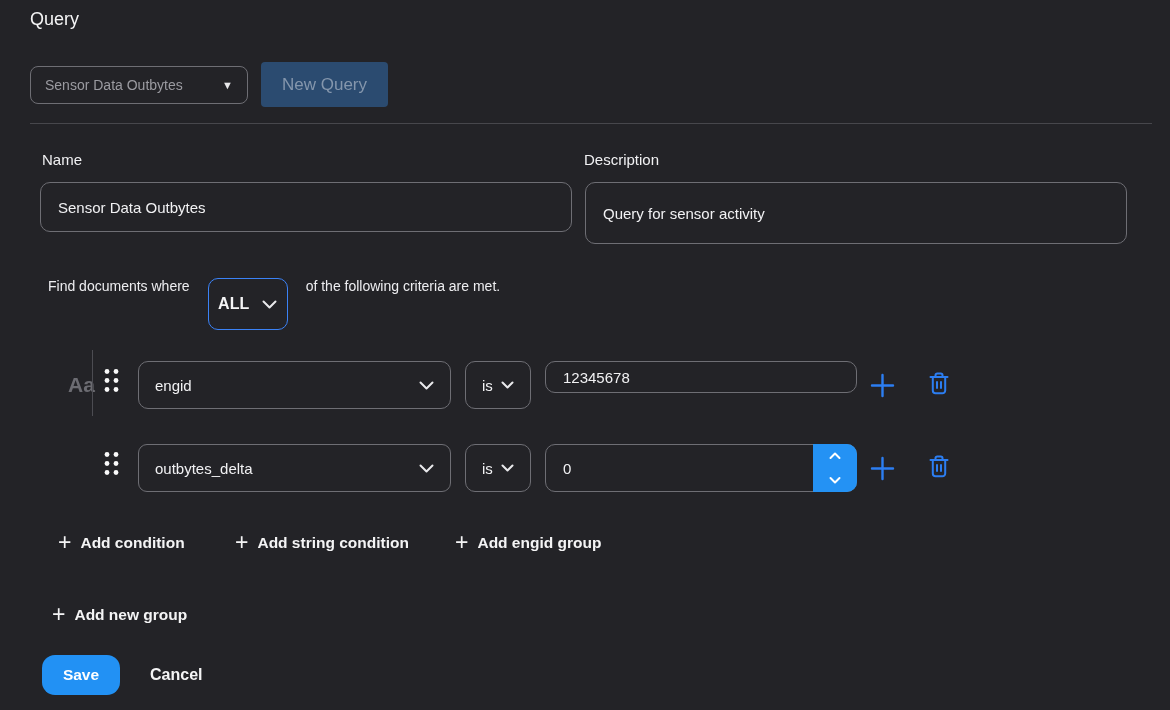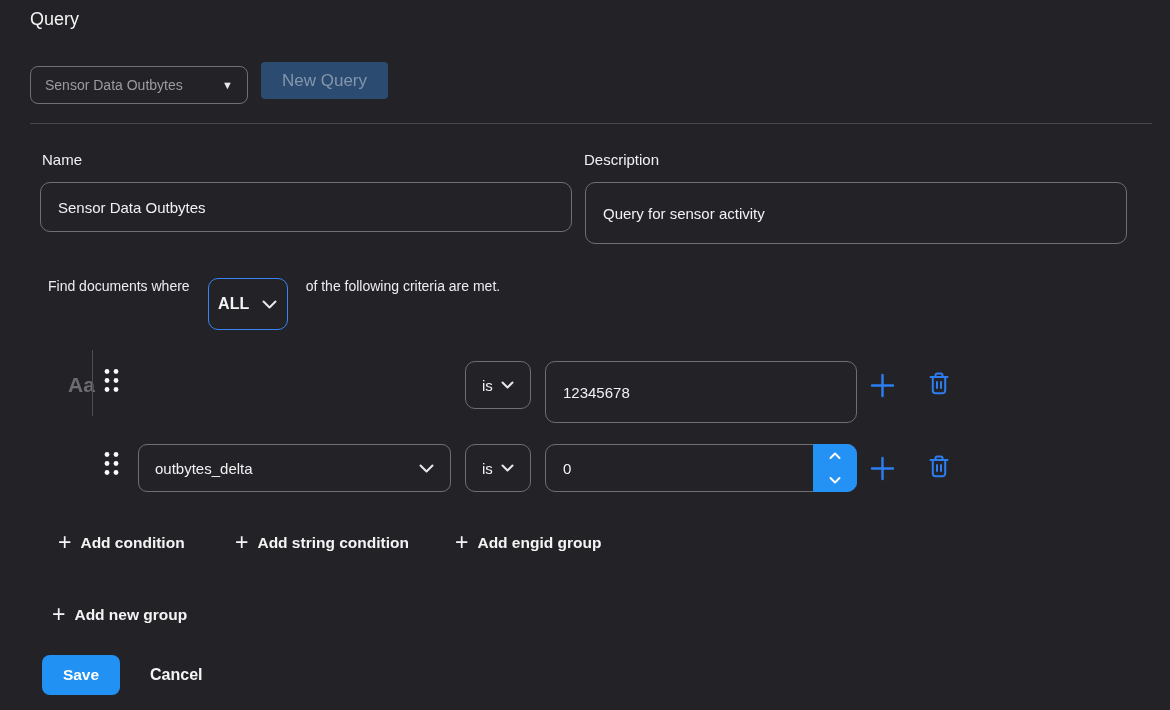--- a/index.html
+++ b/index.html
@@ -15,21 +15,21 @@
   .query-select {
     left: 30px; top: 66px; width: 218px; height: 38px;
     border: 1px solid #6e6e74; border-radius: 8px;
     display: flex; align-items: center; justify-content: space-between;
     padding: 0 14px; cursor: pointer;
   }
   .query-select .sel-text { font-size: 14px; color: #9b9ba1; }
   .query-select .caret { font-size: 11px; color: #e8e8ea; }
 
   .new-query-btn {
-    left: 261px; top: 62px; width: 127px; height: 37px;
+    left: 261px; top: 62px; width: 127px; height: 45px;
     background: #2b4b70; color: #8496ac; border: none; border-radius: 4px;
     font-size: 17px; font-family: inherit; cursor: pointer;
   }
 
   .divider { left: 30px; top: 123px; width: 1122px; height: 1px; background: #47474c; }
 
   .field-label { font-size: 15px; color: #f1f1f3; }
   .lbl-name { left: 42px; top: 151px; }
   .lbl-desc { left: 584px; top: 151px; }
 
@@ -60,21 +60,21 @@
     border: 1px solid #6e6e74; border-radius: 10px;
     display: flex; align-items: center; justify-content: space-between;
     padding: 0 16px; cursor: pointer; background: transparent;
   }
   .row-select .sel-val { font-size: 15px; color: #f1f1f3; }
   .fsel-r1 { left: 138px; top: 361px; width: 313px; height: 48px; }
   .osel-r1 { left: 465px; top: 361px; width: 66px;  height: 48px; }
   .fsel-r2 { left: 138px; top: 444px; width: 313px; height: 48px; border-radius: 9px; }
   .osel-r2 { left: 465px; top: 444px; width: 66px;  height: 48px; }
 
-  .val-r1 { left: 545px; top: 361px; width: 312px; height: 62px; }
+  .val-r1 { left: 545px; top: 361px; width: 312px; height: 32px; }
 
   .num-wrap { left: 545px; top: 444px; width: 312px; height: 48px; }
   .num-wrap .num-input {
     position: absolute; inset: 0; width: 100%; height: 100%;
     background: transparent; border: 1px solid #6e6e74; border-radius: 10px;
     color: #f1f1f3; font-size: 15px; font-family: inherit; padding: 0 56px 0 17px; outline: none;
   }
   .spinner {
     position: absolute; right: 0; top: 0; width: 44px; height: 48px;
     background: #2492f4; border-radius: 0 10px 10px 0;
@@ -92,21 +92,21 @@
   .add-link { display: flex; align-items: center; gap: 9px; cursor: pointer; height: 28px; }
   .add-link .plus-glyph { font-size: 23px; font-weight: 300; color: #f4f4f5; line-height: 1; margin-top: -2px; }
   .add-link .link-label { font-size: 15.5px; font-weight: 600; color: #f4f4f5; }
   .link-cond   { left: 58px;  top: 529px; }
   .link-string { left: 235px; top: 529px; }
   .link-inner  { left: 455px; top: 529px; }
   .link-group  { left: 52px;  top: 601px; }
 
   .save-btn {
     left: 42px; top: 655px; width: 78px; height: 40px;
-    background: #2291f4; color: #ffffff; border: none; border-radius: 8px;
+    background: #2291f4; color: #ffffff; border: none; border-radius: 13px;
     font-size: 15.5px; font-weight: 600; font-family: inherit; cursor: pointer;
   }
   .cancel-btn {
     left: 150px; top: 655px; height: 40px; line-height: 40px;
     background: none; border: none; color: #f4f4f5;
     font-size: 16px; font-weight: 600; font-family: inherit; cursor: pointer;
   }
 
   svg { display: block; }
 </style>
@@ -154,20 +154,28 @@
       <circle cx="5" cy="4.5" r="2.4"></circle>
           <circle cx="14" cy="4.5" r="2.4"></circle>
       <circle cx="5" cy="13.5" r="2.4"></circle>
           <circle cx="14" cy="13.5" r="2.4"></circle>
       <circle cx="5" cy="22.5" r="2.4"></circle>
           <circle cx="14" cy="22.5" r="2.4"></circle>
     </g>
       </svg>
   </div>
 
+  <div class="abs row-select fsel-r1">
+    <span class="sel-val">engid</span>
+    <span>
+      <svg width="15" height="9" viewBox="0 0 15 9">
+          <path d="M1.5 1.5 L7.5 7.5 L13.5 1.5" fill="none" stroke="#e9e9ec" stroke-width="2" stroke-linecap="round" stroke-linejoin="round"></path>
+        </svg>
+    </span>
+  </div>
 
   <div class="abs row-select osel-r1">
     <span class="sel-val">is</span>
     <span>
       <svg width="13" height="8" viewBox="0 0 13 8">
           <path d="M1.5 1.5 L6.5 6.5 L11.5 1.5" fill="none" stroke="#e9e9ec" stroke-width="2" stroke-linecap="round" stroke-linejoin="round"></path>
         </svg>
     </span>
   </div>
 

